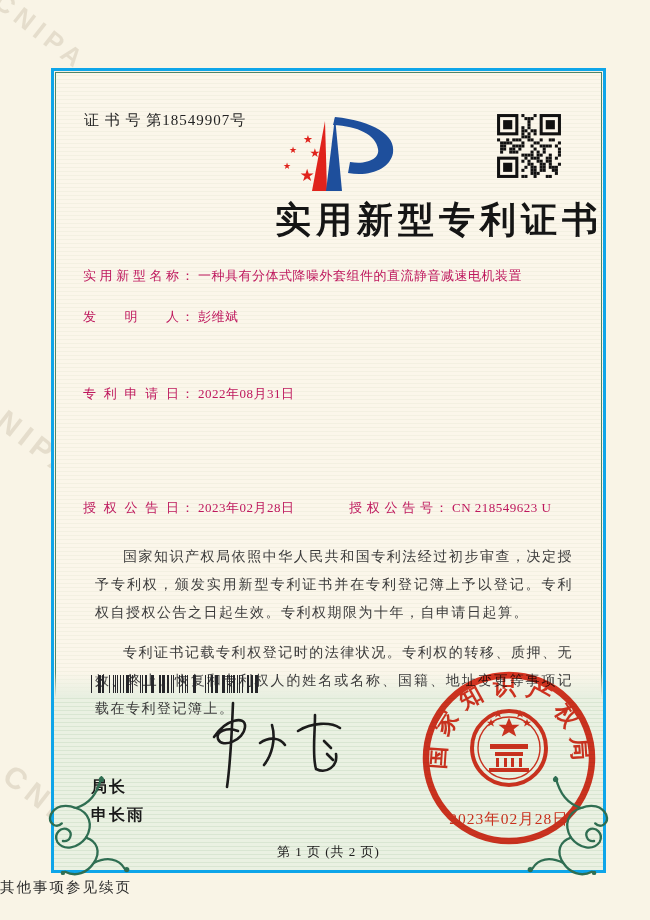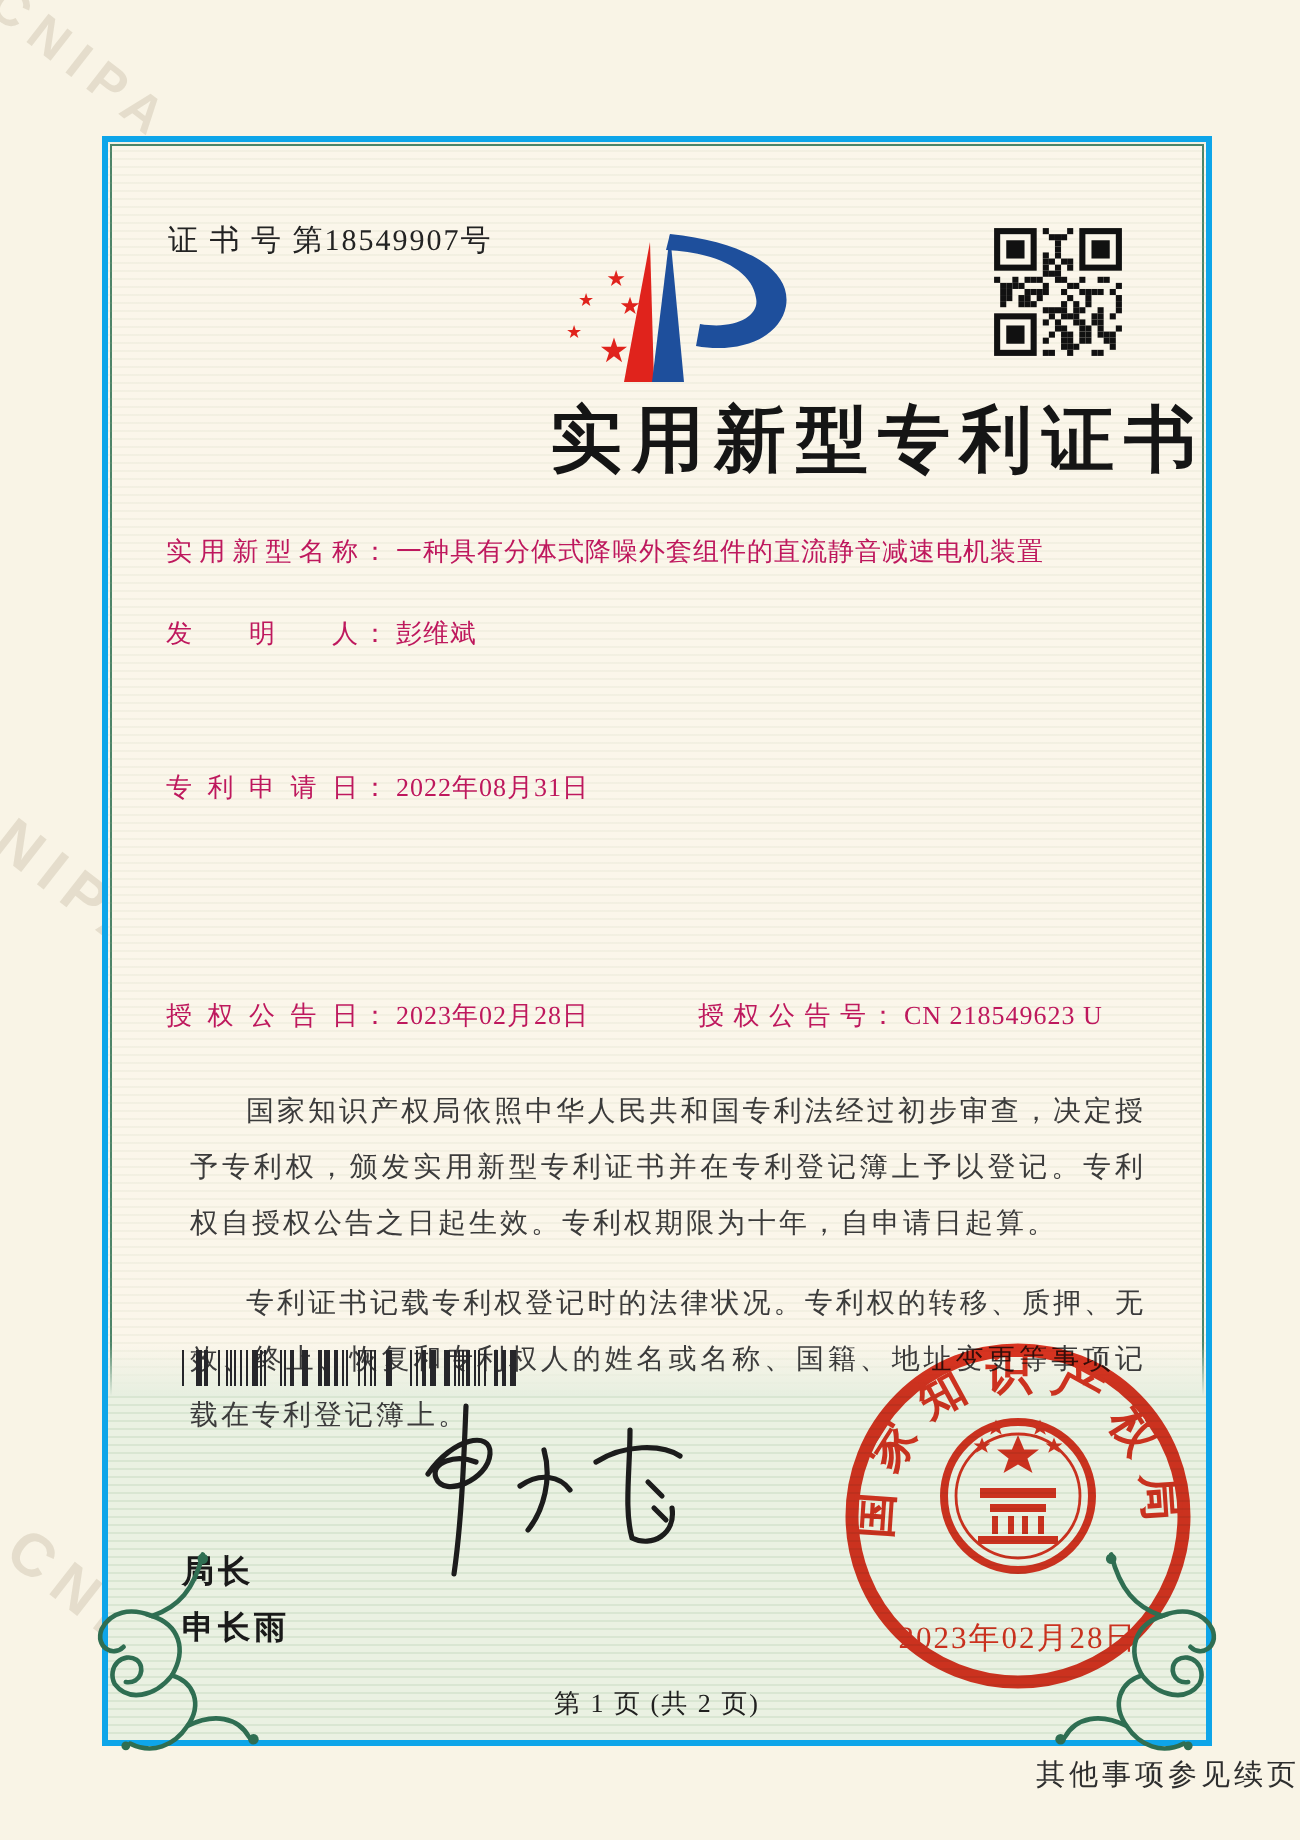--- a/index.html
+++ b/index.html
@@ -56,21 +56,21 @@
   .seal{position:absolute;left:365px;top:597px;width:180px;height:180px;
         mix-blend-mode:multiply;opacity:.95;}
 
   
   .flourish{position:absolute;width:110px;height:110px;color:#2f6e52;}
   .flourish.bl{left:-23px;top:704px;}
   .flourish.br{left:462px;top:704px;transform:scaleX(-1);}
 
   .page-info{position:absolute;left:0;top:772px;width:100%;text-align:center;
              font-size:13px;color:#20201f;letter-spacing:1px;}
-  .cont-note{position:absolute;left:0;top:878px;width:100%;text-align:right;
+  .cont-note{position:absolute;left:0;top:878px;width:100%;text-align:left;
              font-size:14.5px;color:#2e2e2e;letter-spacing:2px;}
 </style>
 </head>
 <body>
 
 <div class="page">
 
   <span class="wm" style="left:-14px;top:16px;font-size:26px">CNIPA</span>
   <span class="wm" style="left:400px;top:262px;font-size:34px">CNIPA</span>
   <span class="wm" style="left:-34px;top:420px;font-size:30px">CNIPA</span>

